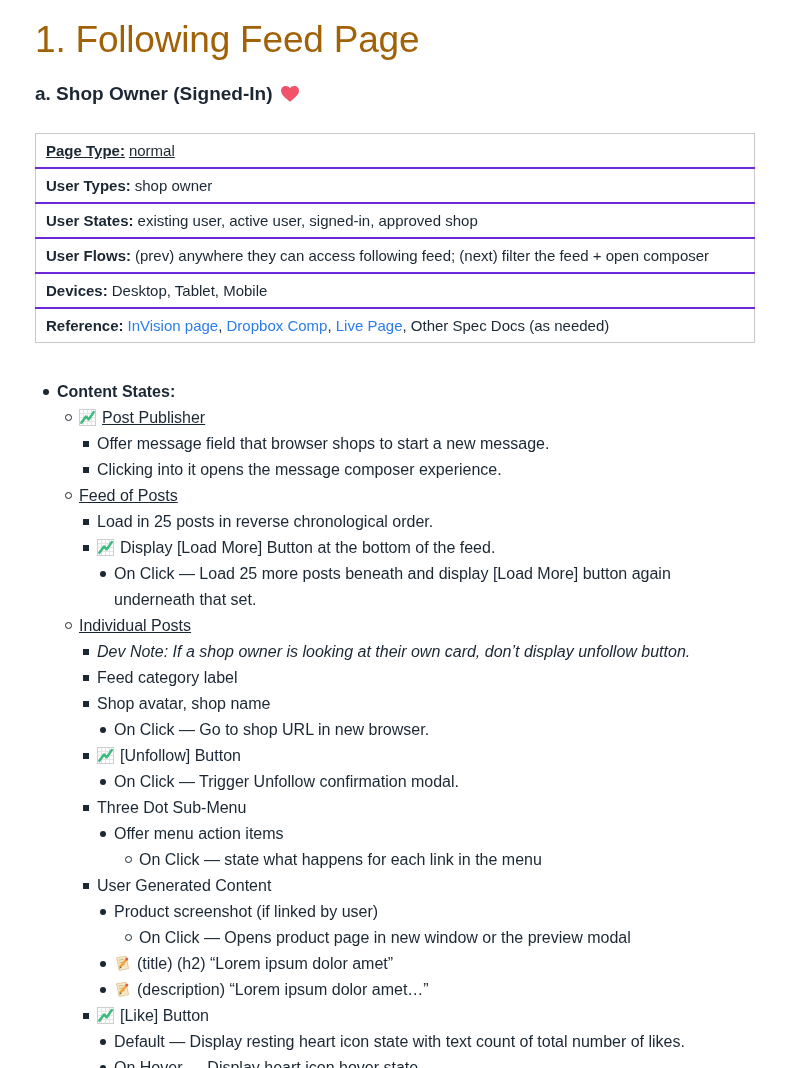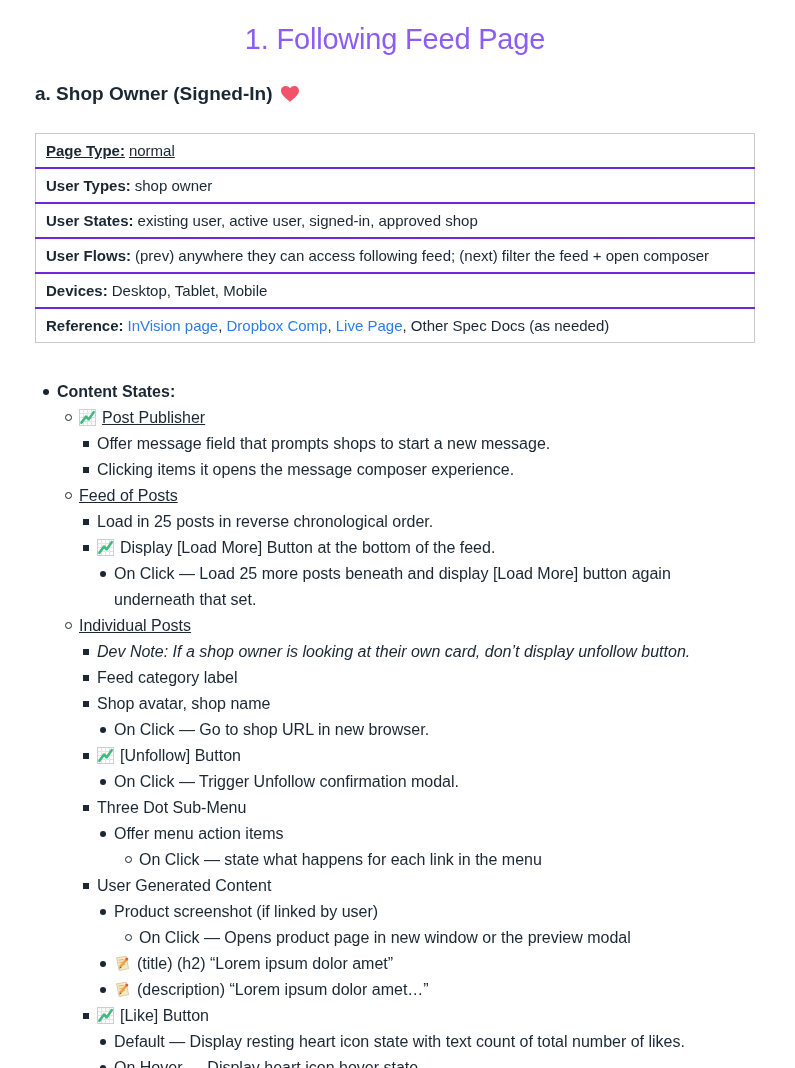--- a/index.html
+++ b/index.html
@@ -6,22 +6,22 @@
   html, body { background: #ffffff; }
   body {
     width: 795px; height: 1068px;
     font-family: "Liberation Sans", "DejaVu Sans", sans-serif;
     color: #1b2733;
     overflow: hidden;
   }
   .page { width: 795px; padding: 22px 40px 10px 35px; }
 
   .doc-title {
-    font-size: 29px; font-weight: 400; line-height: 35px;
-    color: #8b5cf6; margin: 0 0 26px 0; letter-spacing: -0.2px; text-align: center;
+    font-size: 37px; font-weight: 400; line-height: 35px;
+    color: #a16207; margin: 0 0 26px 0; letter-spacing: -0.2px;
   }
   .section-heading {
     font-size: 19px; font-weight: 700; line-height: 22px;
     display: flex; align-items: center; gap: 7px; margin: 0 0 28px 0;
   }
   .heart { display: inline-block; width: 20px; height: 18px; }
   .heart svg { width: 20px; height: 18px; display: block; }
 
   table.info {
     width: 720px; border-collapse: collapse;
@@ -105,25 +105,25 @@
       <div class="row lv2">
     <span class="marker m-circle"></span>
     <span class="content"><span class="icon"><svg viewBox="0 0 17 17" xmlns="http://www.w3.org/2000/svg">
               <rect x="0.5" y="0.5" width="16" height="16" fill="#ffffff" stroke="#cfcfcf" stroke-width="1"></rect>
               <path d="M4.5 1 V16 M8.5 1 V16 M12.5 1 V16 M1 4.5 H16 M1 8.5 H16 M1 12.5 H16" stroke="#e4e4e4" stroke-width="1" fill="none"></path>
               <path d="M2.4 13.8 L7 7.5 L9.8 10.4 L14.7 3.1" fill="none" stroke="#3dba7e" stroke-width="2.6" stroke-linecap="round" stroke-linejoin="round"></path>
             </svg></span><span class="txt u">Post Publisher</span></span>
   </div>
       <div class="row lv3">
     <span class="marker m-square"></span>
-    <span class="content"><span class="txt">Offer message field that prompts shops to start a new message.</span></span>
-  </div>
-      <div class="row lv3">
-    <span class="marker m-square"></span>
-    <span class="content"><span class="txt">Clicking items it opens the message composer experience.</span></span>
+    <span class="content"><span class="txt">Offer message field that browser shops to start a new message.</span></span>
+  </div>
+      <div class="row lv3">
+    <span class="marker m-square"></span>
+    <span class="content"><span class="txt">Clicking into it opens the message composer experience.</span></span>
   </div>
       <div class="row lv2">
     <span class="marker m-circle"></span>
     <span class="content"><span class="txt u">Feed of Posts</span></span>
   </div>
       <div class="row lv3">
     <span class="marker m-square"></span>
     <span class="content"><span class="txt">Load in 25 posts in reverse chronological order.</span></span>
   </div>
       <div class="row lv3">

